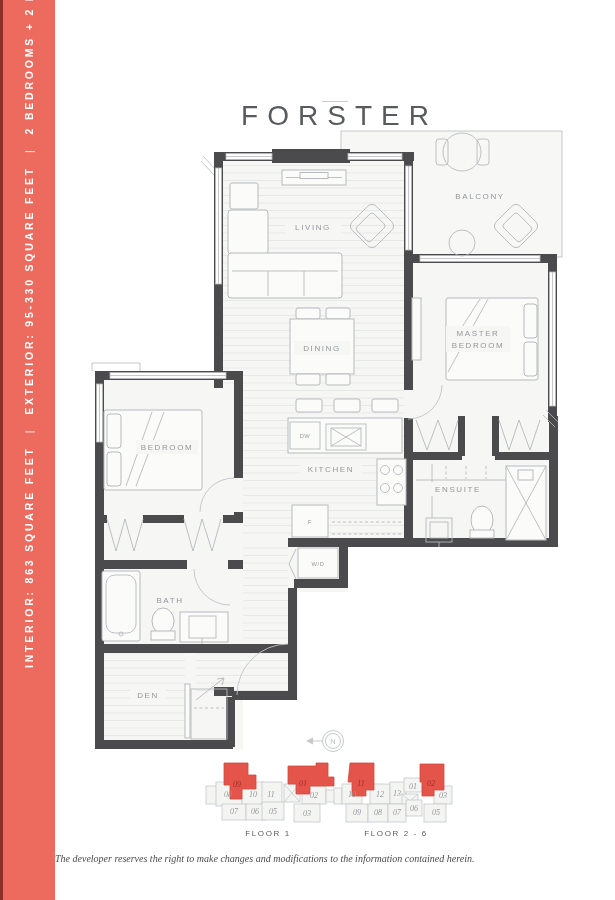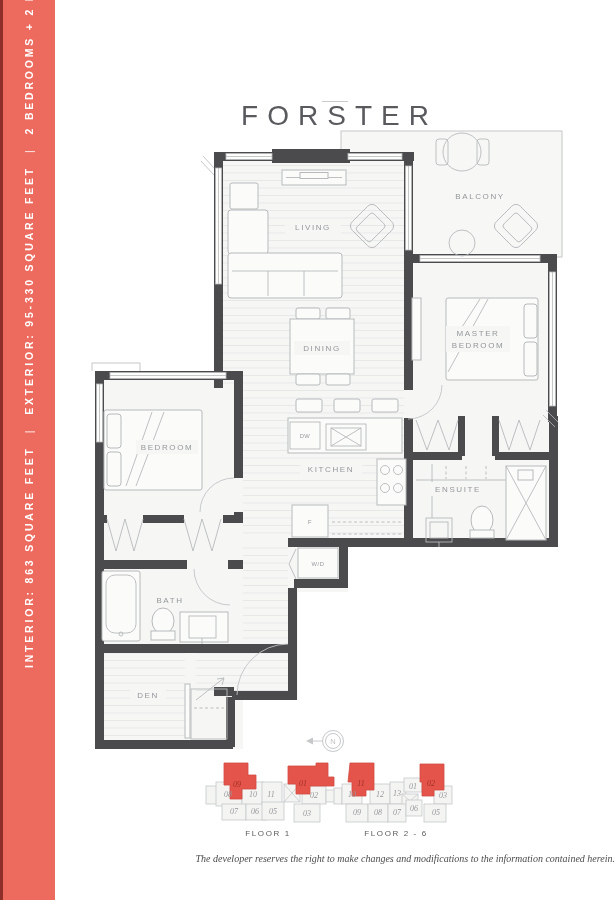--- a/index.html
+++ b/index.html
@@ -10,21 +10,21 @@
   #sidebar-edge{position:absolute;left:0;top:0;width:3px;height:900px;background:var(--sidebar-edge,#8E2E29);}
   #sidebar-text{position:absolute;left:10px;top:668px;width:606px;height:38px;line-height:38px;
       transform:rotate(-90deg);transform-origin:0 0;text-align:center;white-space:nowrap;
       color:#ffffff;font-size:10.5px;font-weight:bold;letter-spacing:2.8px;}
   #sidebar-text .sep{margin:0 13px;font-weight:normal;opacity:.9;}
   
   #title{position:absolute;left:55px;right:0;top:56px;text-align:center;
       font-size:28px;letter-spacing:9px;text-indent:9px;color:var(--title,#595A5E);margin-top:44px;}
   #title-divider{position:absolute;left:322px;top:101px;width:26px;height:1px;background:#c9cbcc;}
   
-  #footer{position:absolute;left:55px;right:0;top:852px;text-align:right;
+  #footer{position:absolute;left:55px;right:0;top:852px;text-align:left;
       font-family:"Liberation Serif",serif;font-style:italic;font-size:10px;
       color:#4b4b4d;line-height:13px;}
   
   svg{position:absolute;left:0;top:0;}
   .base{fill:#f6f6f5;}
   .balc{fill:#f7f7f6;stroke:#c5c7c8;stroke-width:1;}
   .fl{fill:url(#flpat);}
   .wall{fill:var(--wall,#4B4B4D);}
   .win{fill:#fdfdfc;stroke:var(--line,#B7B9BB);stroke-width:0.8;}
   .wline{stroke:var(--line,#B7B9BB);stroke-width:0.8;fill:none;}

